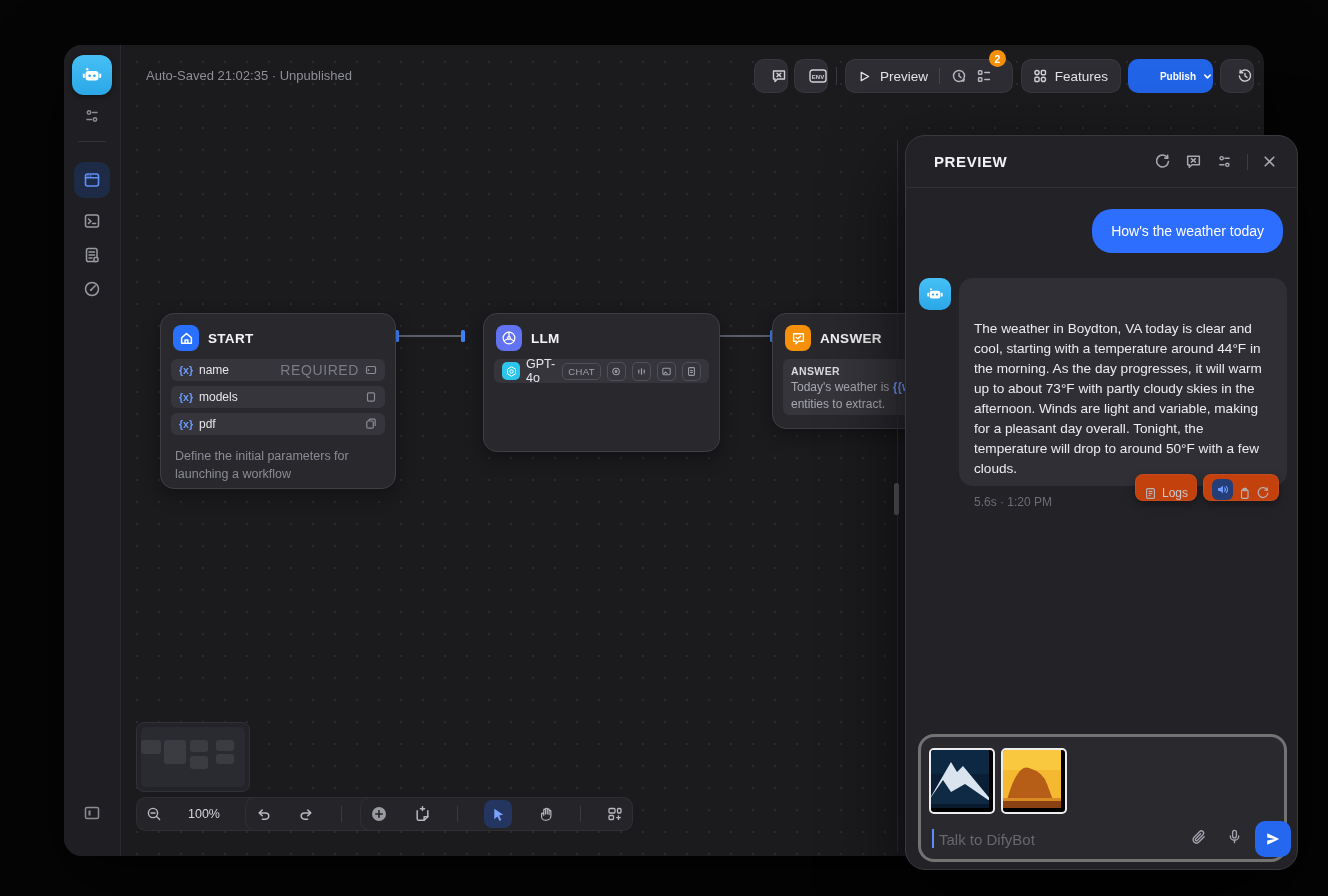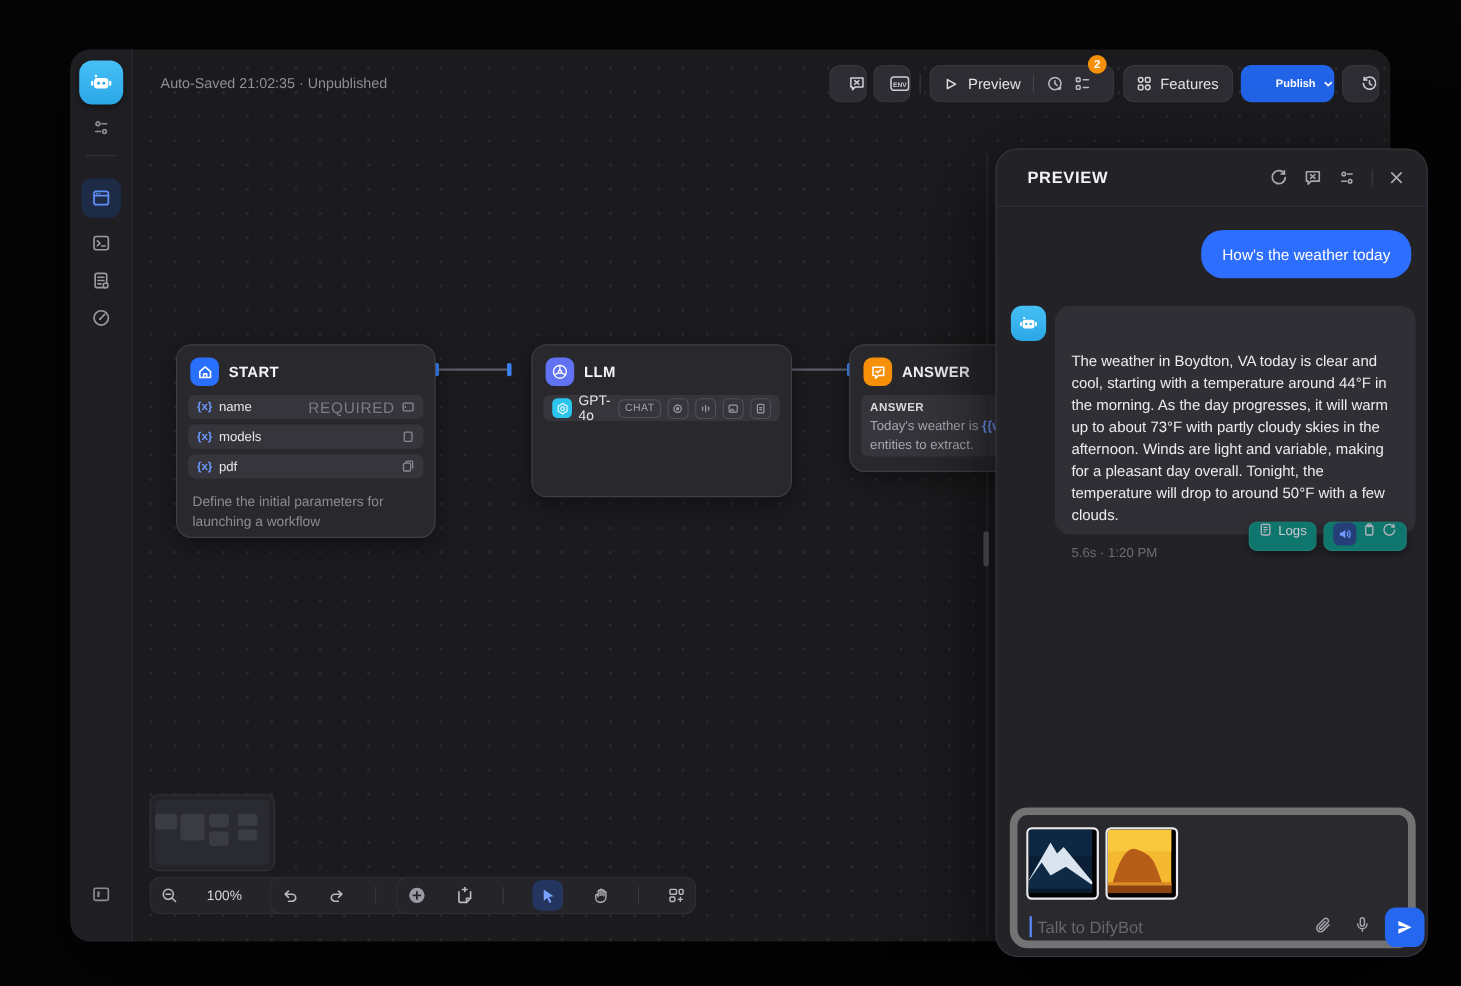--- a/index.html
+++ b/index.html
@@ -105,27 +105,27 @@
                display:flex;align-items:center;padding:0 19px;font-size:14px;}
   #bot-avatar{position:absolute;left:13px;top:142px;width:32px;height:32px;border-radius:10px;
               background:linear-gradient(180deg,#46c0f5,#2ba7e8);display:flex;align-items:center;justify-content:center;}
   #bot-card{position:absolute;left:53px;top:142px;width:328px;height:208px;background:#2f2f35;border-radius:14px;}
   #wf-bar{position:absolute;left:9px;top:8px;right:9px;height:26px;background:#3c3c42;border-radius:8px;
           display:flex;align-items:center;gap:7px;padding:0 9px;box-sizing:border-box;}
   #wf-bar .lbl{font-size:12px;color:#e4e4e8;}
   #wf-bar .chev{color:#9a9aa3;margin-left:4px;display:flex;}
   #bot-text{position:absolute;left:15px;top:41px;width:300px;font-size:13.6px;line-height:20px;color:#ececef;}
   #msg-actions{position:absolute;right:8px;top:196px;display:flex;gap:6px;z-index:2;}
-  .act-pill{height:27px;background:#0f766e;border:1px solid rgba(255,255,255,.06);border-radius:8px;display:flex;align-items:flex-start;
+  .act-pill{height:27px;background:#c2410c;border:1px solid rgba(255,255,255,.06);border-radius:8px;display:flex;align-items:flex-end;
             gap:5px;padding:0 8px;color:#c4c4cb;box-shadow:0 3px 8px rgba(0,0,0,.35);box-sizing:border-box;}
   .act-pill .lbl{font-size:12px;color:#cacad1;}
   #spk-active{width:21px;height:21px;border-radius:6px;background:#263e77;color:#6d9bff;display:flex;align-items:center;justify-content:center;}
   .act-ic{color:#b4b4bc;display:flex;}
   #msg-meta{position:absolute;left:68px;top:359px;font-size:12px;color:#6c6c74;}
-  #input-box{position:absolute;left:12px;top:598px;width:369px;height:128px;background:#29292e;border:7px solid #737373;
+  #input-box{position:absolute;left:12px;top:598px;width:369px;height:128px;background:#29292e;border:3px solid #737373;
              border-radius:16px;box-sizing:border-box;}
   .thumb{position:absolute;top:11px;width:62px;height:62px;border:2px solid #ededf0;border-radius:5px;overflow:hidden;background:#000;}
   #thumb1{left:8px;}
   #thumb2{left:80px;}
   #caret{position:absolute;left:11px;top:92px;width:2px;height:19px;background:#5b8dff;}
   #chat-input{position:absolute;left:16px;top:88px;width:220px;height:26px;background:transparent;border:none;outline:none;
               color:#dcdce0;font-size:15px;font-family:"Liberation Sans","DejaVu Sans",sans-serif;}
   #chat-input::placeholder{color:#67676f;}
   #ic-attach{position:absolute;left:269px;top:92px;color:#a5a5ae;}
   #ic-mic{position:absolute;left:305px;top:91px;color:#a5a5ae;}

